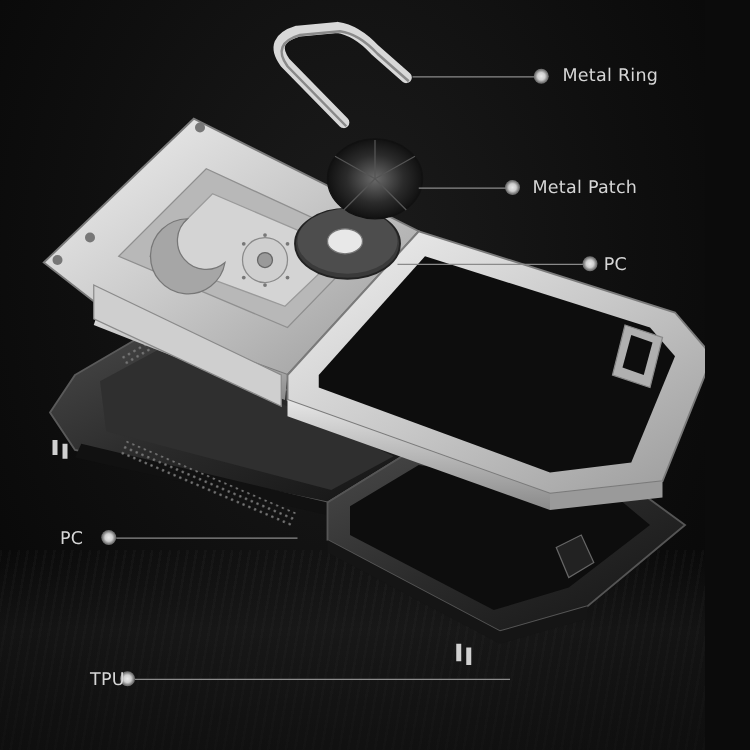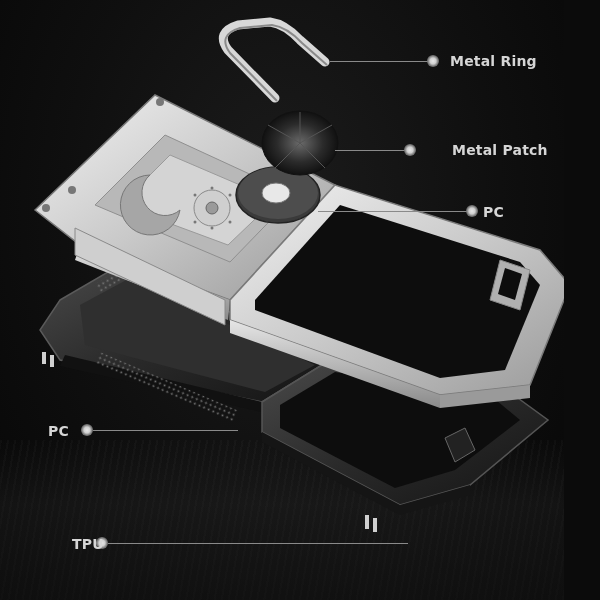--- a/index.html
+++ b/index.html
@@ -1,20 +1,19 @@
 <!DOCTYPE html>
 <html><head>
 <meta charset="utf-8">
 <style>
   html, body { margin: 0; padding: 0; background: #0b0b0b; }
   .stage {
     position: relative; width: 564px; height: 600px; overflow: hidden;
     background:
       radial-gradient(ellipse at 50% 35%, #1c1c1c 0%, #0f0f0f 55%, #060606 100%);
-    font-weight: bold;
   }
   .floor {
     position: absolute; left: 0; top: 440px; width: 600px; height: 160px;
     background:
       linear-gradient(180deg, rgba(0,0,0,0) 0%, rgba(40,40,40,0.35) 40%, rgba(20,20,20,0.6) 100%),
       repeating-linear-gradient(100deg, rgba(255,255,255,0.025) 0 2px, rgba(0,0,0,0) 2px 7px);
   }
   svg.art { position: absolute; left: 0; top: 0; }
   .label {
     position: absolute; color: #d6d6d6; font-family: "DejaVu Sans", sans-serif;
@@ -133,21 +132,21 @@
 
   <div>
     <div class="leader" style="left:330px; top:61px; width:98px;"></div>
     <div class="dot" style="left:427px; top:55px;"></div>
     <div class="label" style="left:450px; top:53px;">Metal Ring</div>
   </div>
 
   <div>
     <div class="leader" style="left:335px; top:150px; width:70px;"></div>
     <div class="dot" style="left:404px; top:144px;"></div>
-    <div class="label" style="left:452px; top:142px;">Metal Patch</div>
+    <div class="label" style="left:426px; top:142px;">Metal Patch</div>
   </div>
 
   <div>
     <div class="leader" style="left:318px; top:211px; width:150px;"></div>
     <div class="dot" style="left:466px; top:205px;"></div>
     <div class="label" style="left:483px; top:204px;">PC</div>
   </div>
 
   <div>
     <div class="dot" style="left:81px; top:424px;"></div>

